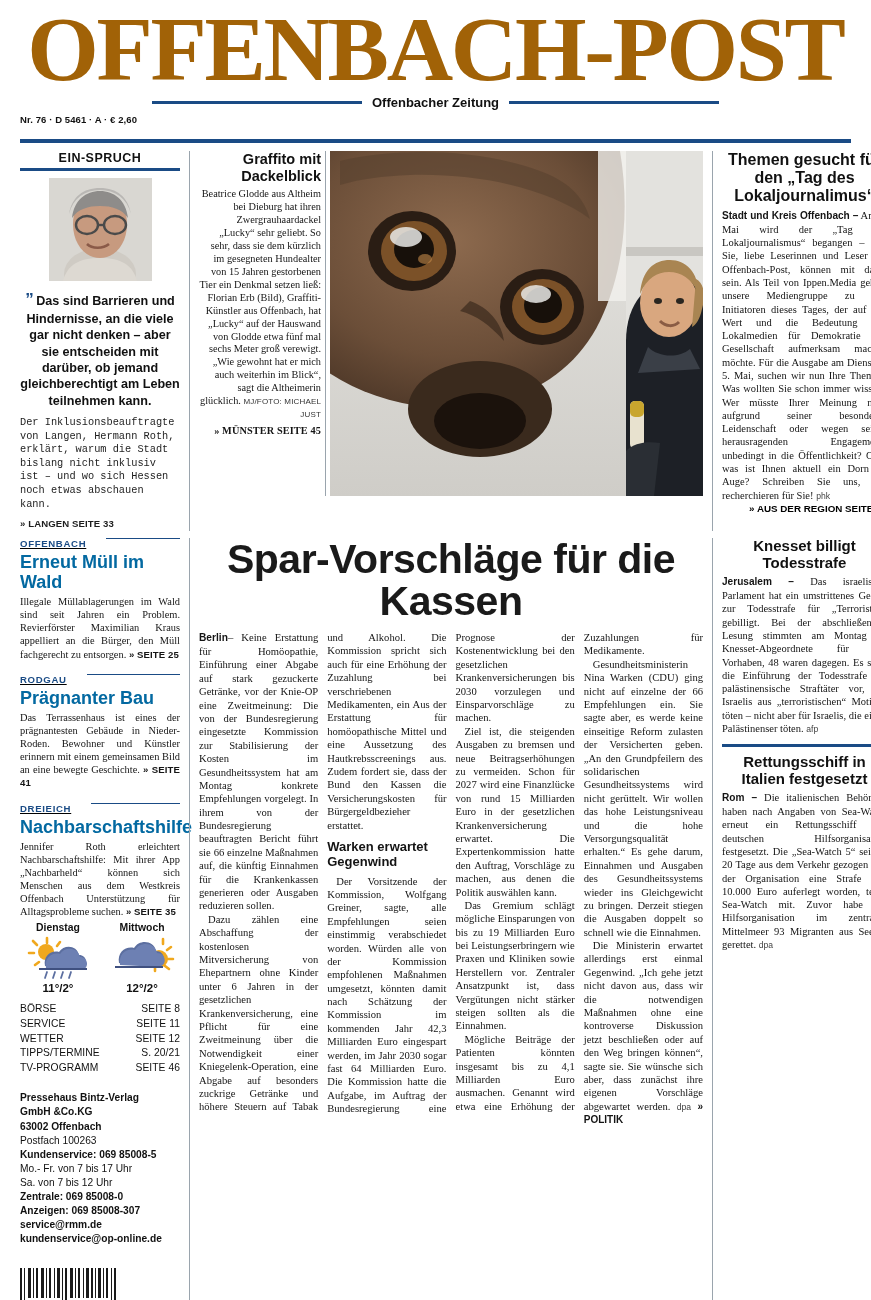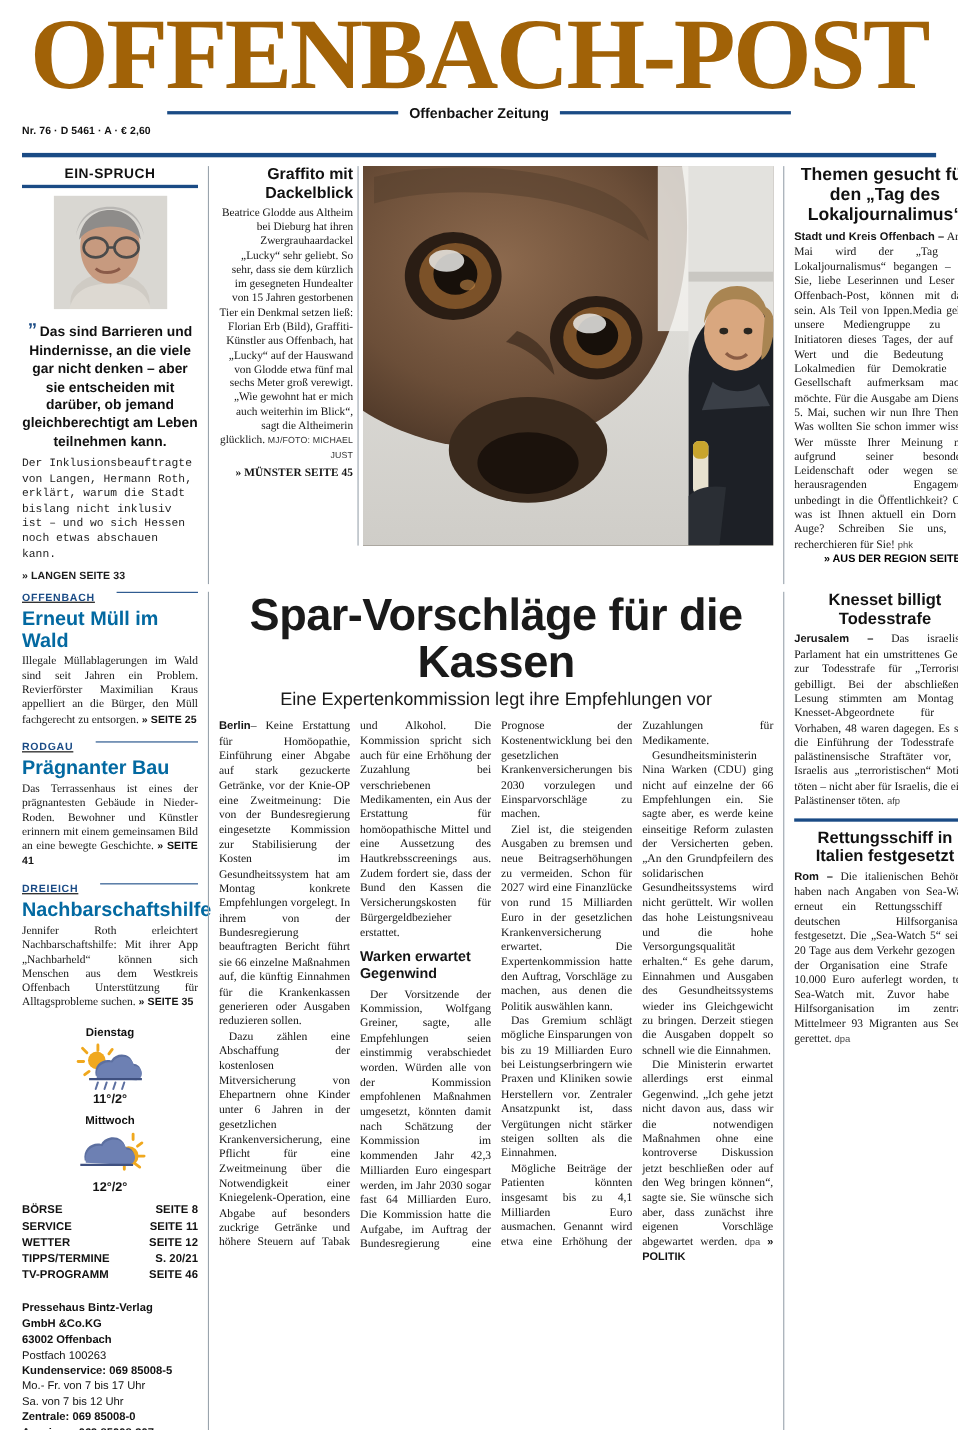--- a/index.html
+++ b/index.html
@@ -89,30 +89,30 @@
   .rail-title {
     font-size: 18px; font-weight: 700; color: #0369a1; margin-top: 3px; line-height: 1.12;
   }
   .rail-body {
     font-family: "Liberation Serif", serif;
     font-size: 10.4px; line-height: 1.26; text-align: justify;
     margin-top: 3px; color: #151515;
   }
 
   
-  .weather { display: flex; gap: 8px; margin-top: 16px; flex-direction: column; }
+  .weather { display: flex; gap: 8px; margin-top: 4px; }
   .wx { flex: 1; text-align: center; }
   .wx-day { font-size: 10.4px; font-weight: 700; color: #111; }
   .wx-ico { height: 46px; position: relative; margin: 2px 0 1px; }
   .wx-temp { font-size: 11.5px; font-weight: 700; color: #111; }
 
   .index { margin-top: 8px; }
   .index-row {
     display: flex; justify-content: space-between;
-    font-size: 10.3px; font-weight: 700; color: #111; line-height: 1.42;
+    font-size: 10.3px; font-weight: 400; color: #111; line-height: 1.42;
     letter-spacing: .005em;
   }
 
   .imprint { margin-top: 16px; font-size: 10.2px; line-height: 1.38; color: #111; }
   .imprint .b { font-weight: 700; }
 
   .barcodes { display: flex; align-items: flex-end; gap: 8px; margin-top: 22px; }
 
   
   .photo-main {
@@ -423,21 +423,20 @@
           
         </div>
 
       </div>
     </div>
 
     <div class="vrule"></div>
 
     <div>
       <div class="head-xl">Spar-Vorschläge für die Kassen</div>
-      <div class="head-sub">Eine Expertenkommission legt ihre Empfehlungen vor</div>
       <div class="cols4">
         <p class="first">
           <span class="lede">Berlin</span><span>– Keine Erstattung für Homöopathie, Einführung einer Abgabe auf stark gezuckerte Getränke, vor der Knie-OP eine Zweitmeinung: Die von der Bundesregierung eingesetzte Kommission zur Stabilisierung der Kosten im Gesundheitssystem hat am Montag konkrete Empfehlungen vorgelegt. In ihrem von der Bundesregierung beauftragten Bericht führt sie 66 einzelne Maßnahmen auf, die künftig Einnahmen für die Krankenkassen generieren oder Ausgaben reduzieren sollen.</span>
         </p>
         <p>Dazu zählen eine Abschaffung der kostenlosen Mitversicherung von Ehepartnern ohne Kinder unter 6 Jahren in der gesetzlichen Krankenversicherung, eine Pflicht für eine Zweitmeinung über die Notwendigkeit einer Kniegelenk-Operation, eine Abgabe auf besonders zuckrige Getränke und höhere Steuern auf Tabak und Alkohol. Die Kommission spricht sich auch für eine Erhöhung der Zuzahlung bei verschriebenen Medikamenten, ein Aus der Erstattung für homöopathische Mittel und eine Aussetzung des Hautkrebsscreenings aus. Zudem fordert sie, dass der Bund den Kassen die Versicherungskosten für Bürgergeldbezieher erstattet.</p>
         <div class="subhead-in">Warken erwartet Gegenwind</div>
         <p>Der Vorsitzende der Kommission, Wolfgang Greiner, sagte, alle Empfehlungen seien einstimmig verabschiedet worden. Würden alle von der Kommission empfohlenen Maßnahmen umgesetzt, könnten damit nach Schätzung der Kommission im kommenden Jahr 42,3 Milliarden Euro eingespart werden, im Jahr 2030 sogar fast 64 Milliarden Euro. Die Kommission hatte die Aufgabe, im Auftrag der Bundesregierung eine Prognose der Kostenentwicklung bei den gesetzlichen Krankenversicherungen bis 2030 vorzulegen und Einsparvorschläge zu machen.</p>
         <p>Ziel ist, die steigenden Ausgaben zu bremsen und neue Beitragserhöhungen zu vermeiden. Schon für 2027 wird eine Finanzlücke von rund 15 Milliarden Euro in der gesetzlichen Krankenversicherung erwartet. Die Expertenkommission hatte den Auftrag, Vorschläge zu machen, aus denen die Politik auswählen kann.</p>
         <p>Das Gremium schlägt mögliche Einsparungen von bis zu 19 Milliarden Euro bei Leistungserbringern wie Praxen und Kliniken sowie Herstellern vor. Zentraler Ansatzpunkt ist, dass Vergütungen nicht stärker steigen sollten als die Einnahmen.</p>
         <p>Mögliche Beiträge der Patienten könnten insgesamt bis zu 4,1 Milliarden Euro ausmachen. Genannt wird etwa eine Erhöhung der Zuzahlungen für Medikamente.</p>

